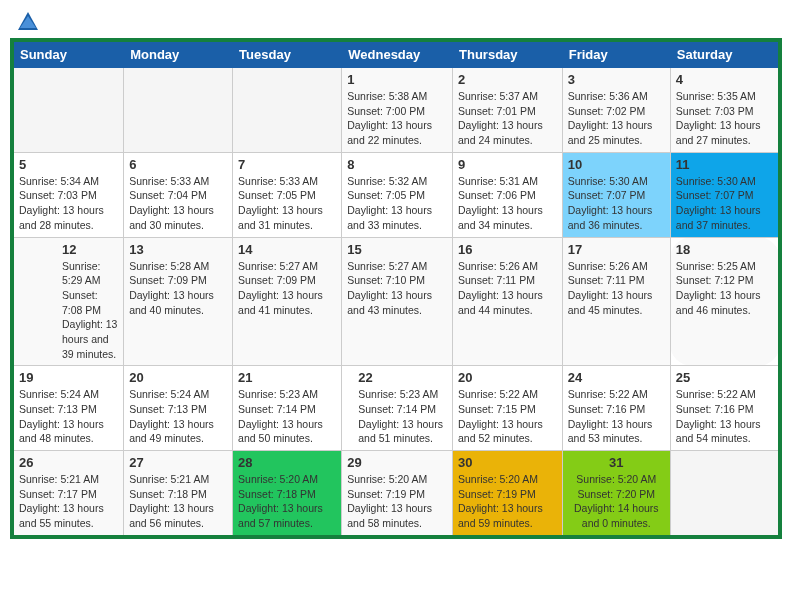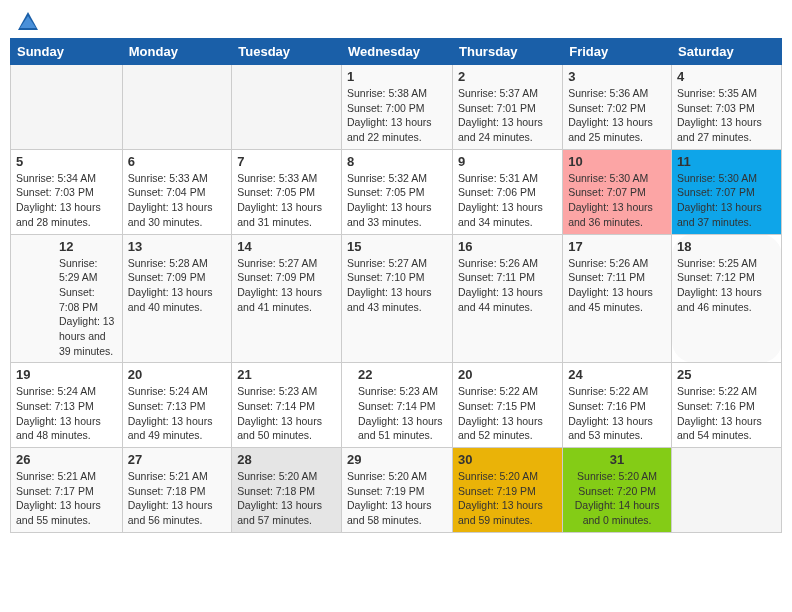--- a/index.html
+++ b/index.html
@@ -39,21 +39,21 @@
       font-weight: bold;
       color: #333;
     }
     .location {
       font-size: 16px;
       color: #333;
     }
     .calendar {
       width: 100%;
       border-collapse: collapse;
-      border: 1px solid #15803d;
+      border: 4px solid #15803d;
     }
     .calendar th {
       background-color: #1a5fa8;
       color: white;
       text-align: left;
       padding: 5px 6px;
       font-size: 13px;
       font-weight: bold;
       border: 1px solid #1a5fa8;
     }
@@ -155,21 +155,21 @@
           <div class="day-info">Sunrise: 5:33 AM<br>Sunset: 7:05 PM<br>Daylight: 13 hours and 31 minutes.</div>
         </td>
         <td style="background-color: rgb(255, 255, 255);">
           <span class="day-number">8</span>
           <div class="day-info">Sunrise: 5:32 AM<br>Sunset: 7:05 PM<br>Daylight: 13 hours and 33 minutes.</div>
         </td>
         <td style="background-color: rgb(255, 255, 255);">
           <span class="day-number">9</span>
           <div class="day-info">Sunrise: 5:31 AM<br>Sunset: 7:06 PM<br>Daylight: 13 hours and 34 minutes.</div>
         </td>
-        <td style="background-color: #fca5a5;">
+        <td style="background-color: #7dd3fc;">
           <span class="day-number">10</span>
           <div class="day-info">Sunrise: 5:30 AM<br>Sunset: 7:07 PM<br>Daylight: 13 hours and 36 minutes.</div>
         </td>
         <td style="background-color: #0ea5e9; margin-top: 23px;">
           <span class="day-number">11</span>
           <div class="day-info">Sunrise: 5:30 AM<br>Sunset: 7:07 PM<br>Daylight: 13 hours and 37 minutes.</div>
         </td>
       </tr>
       <tr>
         <td style="background-color: rgb(249, 249, 249); padding-left: 48px;">
@@ -233,21 +233,21 @@
       </tr>
       <tr>
         <td style="background-color: rgb(249, 249, 249);">
           <span class="day-number">26</span>
           <div class="day-info">Sunrise: 5:21 AM<br>Sunset: 7:17 PM<br>Daylight: 13 hours and 55 minutes.</div>
         </td>
         <td style="background-color: rgb(249, 249, 249);">
           <span class="day-number">27</span>
           <div class="day-info">Sunrise: 5:21 AM<br>Sunset: 7:18 PM<br>Daylight: 13 hours and 56 minutes.</div>
         </td>
-        <td style="background-color: #e5e5e5;">
+        <td style="background-color: #22c55e;">
           <span class="day-number">28</span>
           <div class="day-info">Sunrise: 5:20 AM<br>Sunset: 7:18 PM<br>Daylight: 13 hours and 57 minutes.</div>
         </td>
         <td style="background-color: rgb(249, 249, 249);">
           <span class="day-number">29</span>
           <div class="day-info">Sunrise: 5:20 AM<br>Sunset: 7:19 PM<br>Daylight: 13 hours and 58 minutes.</div>
         </td>
         <td style="background-color: #eab308;">
           <span class="day-number">30</span>
           <div class="day-info">Sunrise: 5:20 AM<br>Sunset: 7:19 PM<br>Daylight: 13 hours and 59 minutes.</div>

